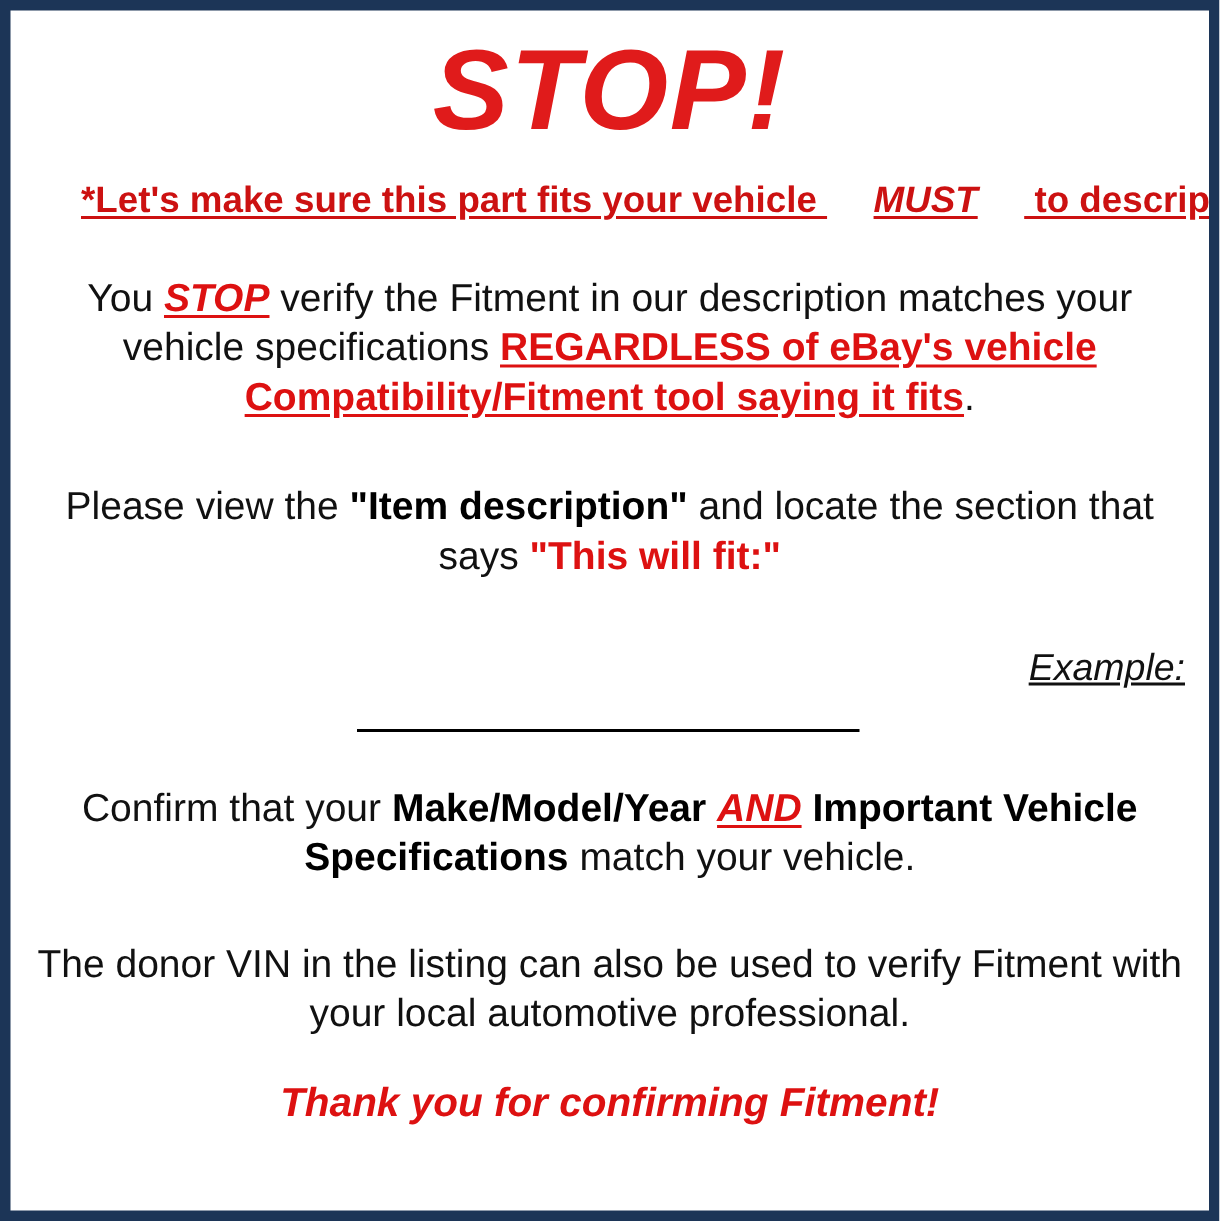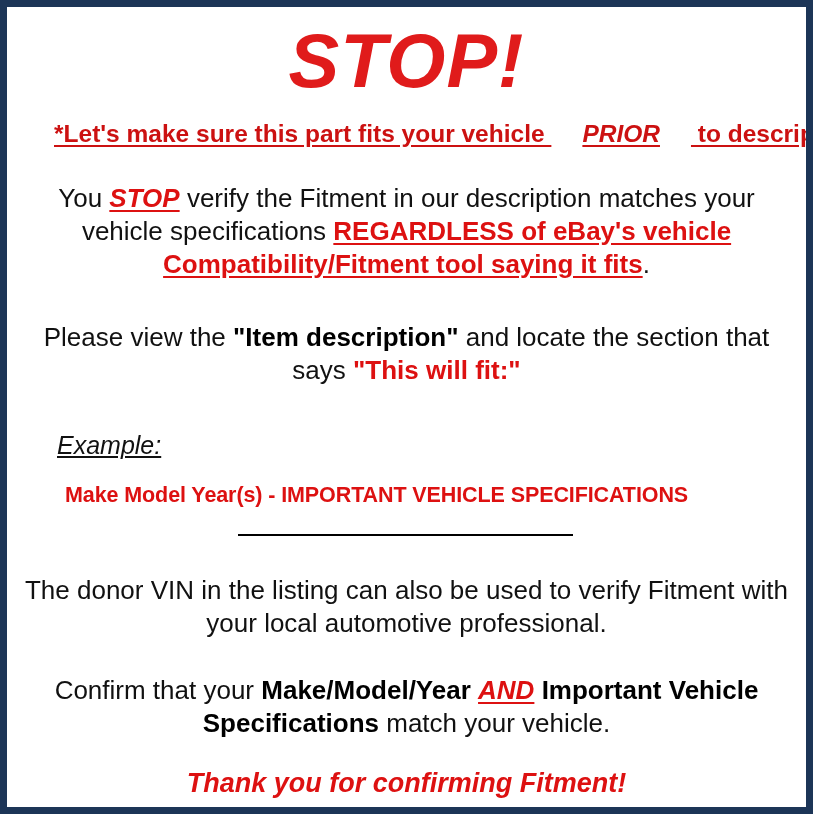--- a/index.html
+++ b/index.html
@@ -88,21 +88,21 @@
   .rb {             
     color: #dd1111;
     font-weight: bold;
   }
   .kb { font-weight: bold; color: #000000; }
 
   
   .example-block {
     padding-top: 44px;
     padding-left: 34px;
-    text-align: left;
+    text-align: right;
   }
   .example-label {
     font-size: 25px;
     line-height: 29px;
     font-style: italic;
     color: #111111;
     text-decoration: underline;
     text-underline-offset: 2px;
     display: inline-block;
   }
@@ -148,42 +148,41 @@
 </style>
 </head>
 <body>
 
 <div class="notice-card">
   <div class="inner">
 
     <div class="stop-title">STOP!</div>
 
     <div class="subtitle">
-      <span class="u">*Let's make sure this part fits your vehicle </span><span class="u it">PRIOR</span><span class="u"> to description*</span>
+      <span class="u">*Let's make sure this part fits your vehicle </span><span class="u it">MUST</span><span class="u"> to description*</span>
     </div>
 
     <div class="para p-must">
       <span>You </span><span class="rbi">STOP</span><span> verify the Fitment in our description matches your vehicle specifications </span><span class="rbu">REGARDLESS of eBay's vehicle Compatibility/Fitment tool saying it fits</span><span>.</span>
     </div>
 
     <div class="para p-item">
       <span>Please view the </span><span class="kb">"Item description"</span><span> and locate the section that says </span><span class="rb">"This will fit:"</span>
     </div>
 
     <div class="example-block">
       <div><span class="example-label">Example:</span></div>
-      <div class="example-spec">Make Model Year(s) - IMPORTANT VEHICLE SPECIFICATIONS</div>
     </div>
 
     <div class="divider-wrap">
       <div class="divider"></div>
     </div>
 
-    <div class="para p-vin">The donor VIN in the listing can also be used to verify Fitment with your local automotive professional.</div>
-
     <div class="para p-confirm">
       <span>Confirm that your </span><span class="kb">Make/Model/Year</span><span> </span><span class="rbi">AND</span><span> </span><span class="kb">Important Vehicle Specifications</span><span> match your vehicle.</span>
     </div>
+
+    <div class="para p-vin">The donor VIN in the listing can also be used to verify Fitment with your local automotive professional.</div>
 
     <div class="thanks">Thank you for confirming Fitment!</div>
 
   </div>
 </div>
 
 </body></html>

